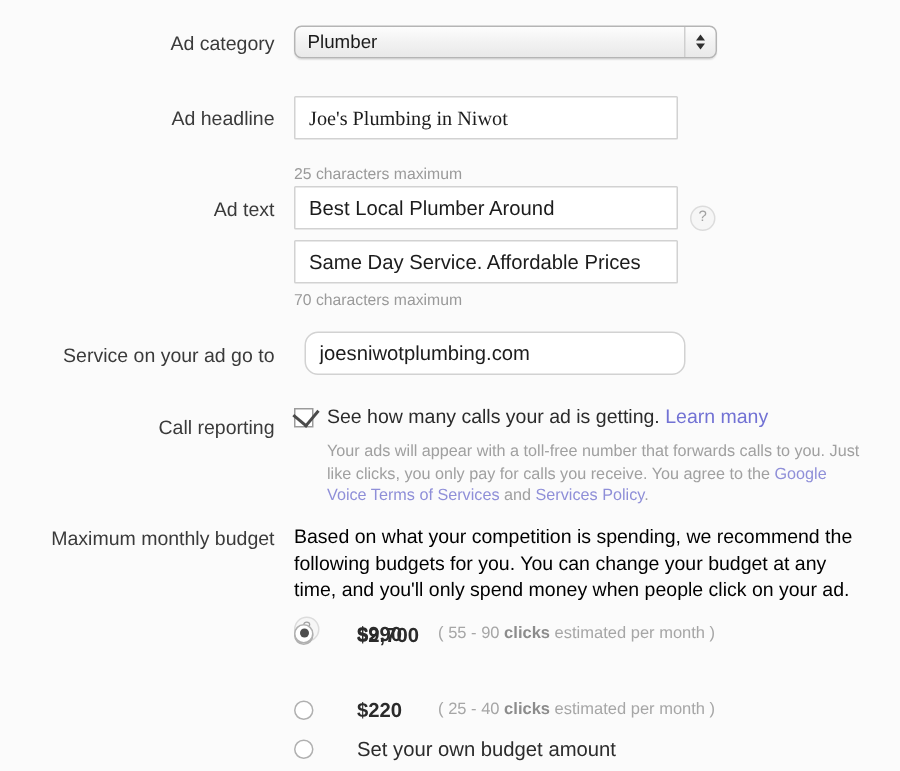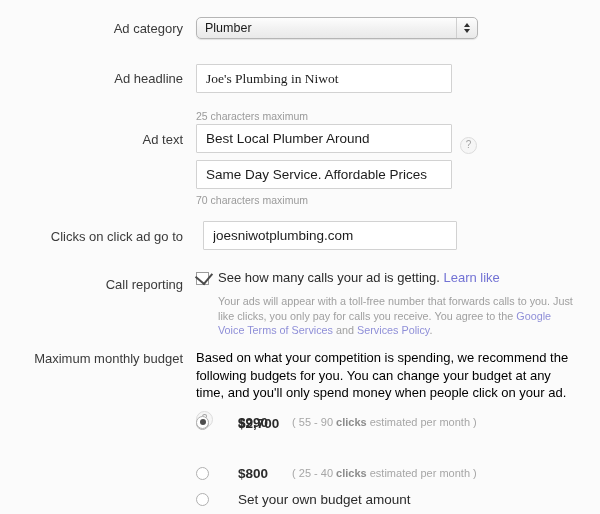--- a/index.html
+++ b/index.html
@@ -259,36 +259,36 @@
       <input class="text-input" style="width: 256px;" value="Best Local Plumber Around">
       <input class="text-input" style="width: 256px; margin-top: 7px;" value="Same Day Service. Affordable Prices">
       <div class="hint" style="margin-top:4px;">70 characters maximum</div>
     </div>
     <div style="position:absolute; left:460px; top:2px;">
       <span class="help-icon">?</span>
     </div>
   </div>
 
   <div class="row" style="top:229px;">
-    <div class="label">Clicks on click ad go to</div>
+    <div class="label">Service on your ad go to</div>
     <div class="field-col" style="left:203px; top:-8px;">
-      <input class="text-input" style="width: 254px;" value="joesniwotplumbing.com">
+      <input class="text-input" style="width: 254px; border-radius: 9px;" value="joesniwotplumbing.com">
     </div>
   </div>
 
   <div class="row" style="top:277px;">
     <div class="label">Call reporting</div>
     <div class="field-col" style="top:-7px;">
       <div style="display:flex; align-items:center;">
         <span class="checkbox">
           <span class="tick"></span>
         </span>
         <span class="cb-text" style="margin-left:9px;">
           <span>See how many calls your ad is getting.</span>
-          <span class="link">Learn like</span>
+          <span class="link">Learn many</span>
         </span>
       </div>
       <div class="disclaimer" style="margin-top:8px; margin-left:22px;">
         <span>Your ads will appear with a toll-free number that forwards calls to you. Just like clicks, you only pay for calls you receive. You agree to the </span><span class="link">Google Voice Terms of Services</span><span> and </span><span class="link">Services Policy</span><span>.</span>
       </div>
     </div>
   </div>
 
   <div class="row" style="top:351px;">
     <div class="label">Maximum monthly budget</div>
@@ -306,21 +306,21 @@
   </div>
 
   <div class="opt-row" style="top:413px;">
     <span class="radio checked"></span>
     <span class="opt-amount">$990</span>
     <span class="opt-est"><span>( 55 - 90 </span><b>clicks</b><span> estimated per month )</span></span>
   </div>
 
   <div class="opt-row" style="top:464px;">
     <span class="radio"></span>
-    <span class="opt-amount">$800</span>
+    <span class="opt-amount">$220</span>
     <span class="opt-est"><span>( 25 - 40 </span><b>clicks</b><span> estimated per month )</span></span>
   </div>
 
   <div class="opt-row" style="top:490px;">
     <span class="radio"></span>
     <span class="opt-plain">Set your own budget amount</span>
   </div>
 
 </div>
 

